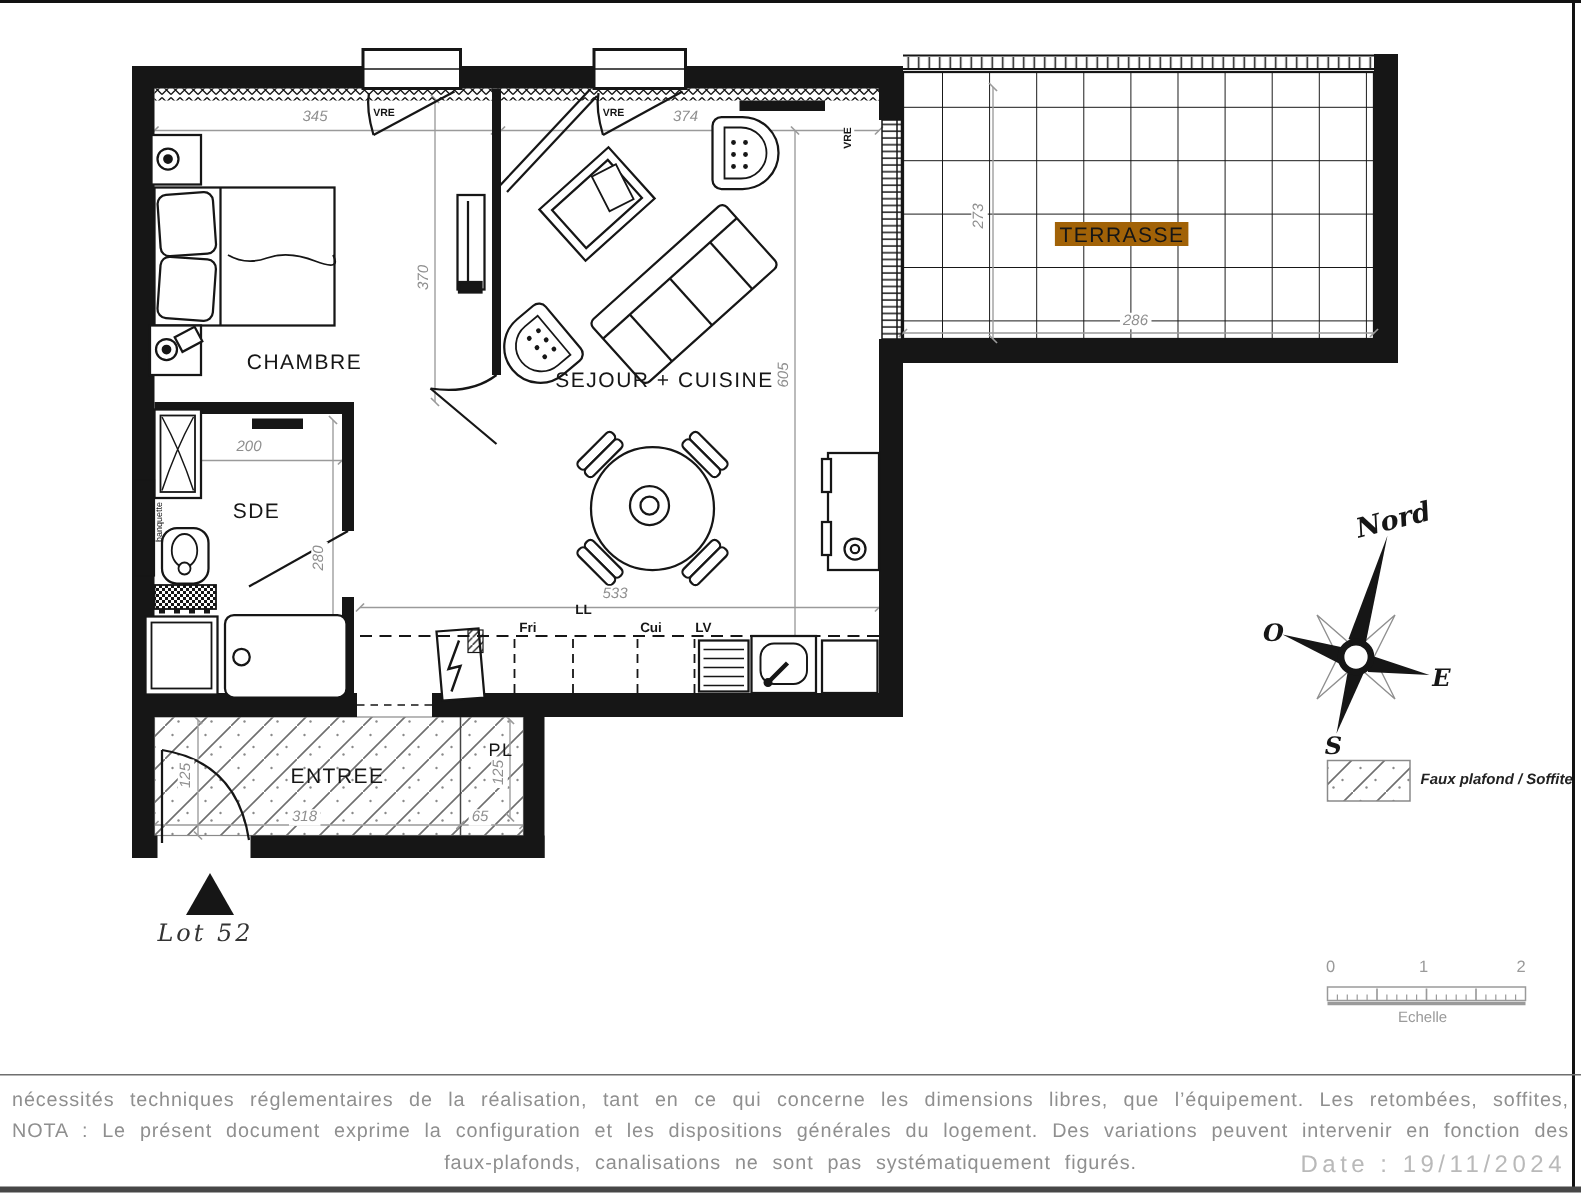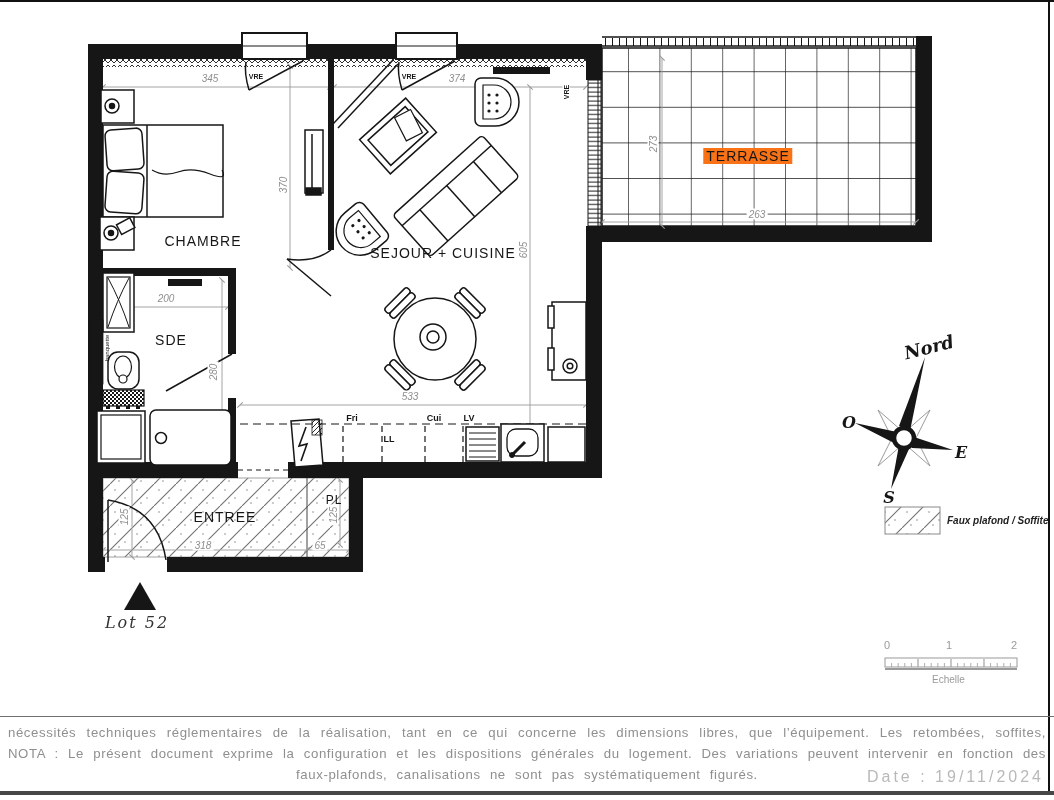--- a/index.html
+++ b/index.html
@@ -5,21 +5,21 @@
   html,body{margin:0;padding:0;background:#fff;}
   .screen{position:relative;width:1054px;height:800px;background:#fff;overflow:hidden;
           font-family:"Liberation Sans",sans-serif;}
   .border-top{position:absolute;left:0;top:0;width:1054px;height:2px;background:#111;}
   .border-right{position:absolute;left:1048px;top:0;width:2px;height:794px;background:#111;}
   .nota-divider{position:absolute;left:0;top:716px;width:1054px;height:1px;background:#6f6f6f;}
   .bottom-bar{position:absolute;left:0;top:791px;width:1054px;height:4px;background:#474747;}
   svg.plan{position:absolute;left:0;top:0;}
   .lbl{position:absolute;transform:translate(-50%,-50%);white-space:nowrap;color:#161616;}
   .room{font-size:14px;letter-spacing:1px;color:#161616;}
-  .room-bg{background:#f97316;padding:0 3px;}
+  .room-bg{background:#a16207;padding:0 3px;}
   .dim{font-size:10px;font-style:italic;color:#8f8f8f;background:#fff;padding:0 2px;}
   .dim.vert{transform:translate(-50%,-50%) rotate(-90deg);}
   .vre{font-size:7px;font-weight:bold;letter-spacing:0px;color:#161616;background:#fff;padding:0 1px;}
   .vre.vert{transform:translate(-50%,-50%) rotate(-90deg);}
   .kcab{font-size:9px;font-weight:bold;color:#161616;}
   .bench{font-size:6px;color:#161616;transform:translate(-50%,-50%) rotate(-90deg);}
   .lot{font-family:"DejaVu Serif",serif;font-style:italic;font-size:16px;letter-spacing:2px;color:#333;}
   .compass-letter{font-family:"DejaVu Serif",serif;font-style:italic;font-weight:bold;font-size:16px;color:#161616;}
   .compass-north{font-family:"DejaVu Serif",serif;font-style:italic;font-weight:bold;font-size:18px;color:#161616;
                  transform:translate(-50%,-50%) rotate(-14deg);}
@@ -326,32 +326,32 @@
   <span class="lbl room" style="left:334px;top:500px;font-size:12px;">PL</span>
 
   <span class="lbl dim" style="left:210px;top:78px;">345</span>
   <span class="lbl dim" style="left:457px;top:78px;">374</span>
   <span class="lbl dim vert" style="left:283px;top:185px;">370</span>
   <span class="lbl dim vert" style="left:523px;top:250px;">605</span>
   <span class="lbl dim" style="left:166px;top:298px;">200</span>
   <span class="lbl dim vert" style="left:213px;top:372px;">280</span>
   <span class="lbl dim" style="left:410px;top:396px;">533</span>
   <span class="lbl dim vert" style="left:653px;top:144px;">273</span>
-  <span class="lbl dim" style="left:757px;top:214px;">263</span>
+  <span class="lbl dim" style="left:757px;top:214px;">286</span>
   <span class="lbl dim vert" style="left:124px;top:517px;">125</span>
   <span class="lbl dim" style="left:203px;top:545px;">318</span>
   <span class="lbl dim vert" style="left:333px;top:515px;">125</span>
   <span class="lbl dim" style="left:320px;top:545px;">65</span>
 
   <span class="lbl vre" style="left:256px;top:76px;">VRE</span>
   <span class="lbl vre" style="left:409px;top:76px;">VRE</span>
   <span class="lbl vre vert" style="left:566px;top:92px;">VRE</span>
 
   <span class="lbl kcab" style="left:352px;top:418px;">Fri</span>
-  <span class="lbl kcab" style="left:389px;top:439px;text-align:right;">LL</span>
+  <span class="lbl kcab" style="left:389px;top:406px;text-align:right;">LL</span>
   <span class="lbl kcab" style="left:434px;top:418px;">Cui</span>
   <span class="lbl kcab" style="left:469px;top:418px;">LV</span>
 
   <span class="lbl bench" style="left:107px;top:348px;">banquette</span>
 
   <span class="lbl lot" style="left:137px;top:622px;">Lot 52</span>
 
   <span class="lbl compass-north" style="left:929px;top:347px;">Nord</span>
   <span class="lbl compass-letter" style="left:849px;top:422px;">O</span>
   <span class="lbl compass-letter" style="left:961px;top:452px;">E</span>

